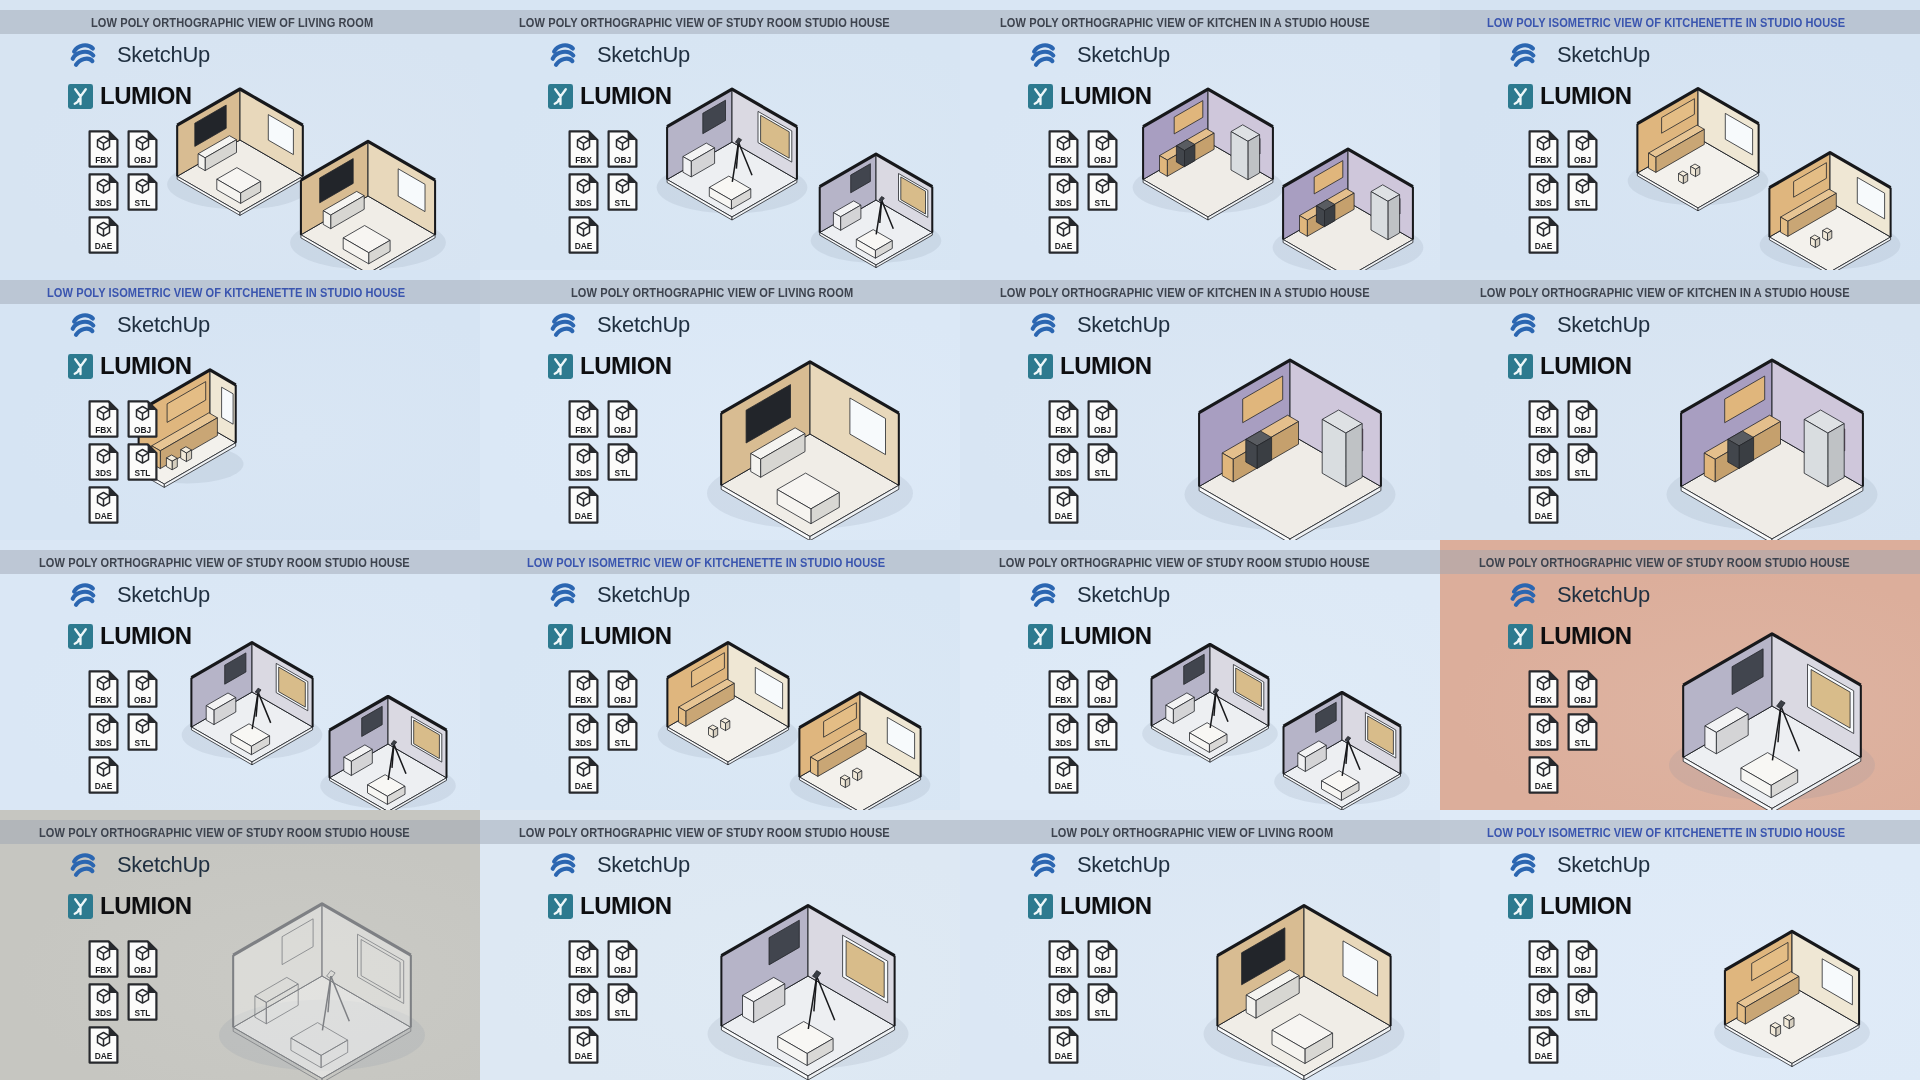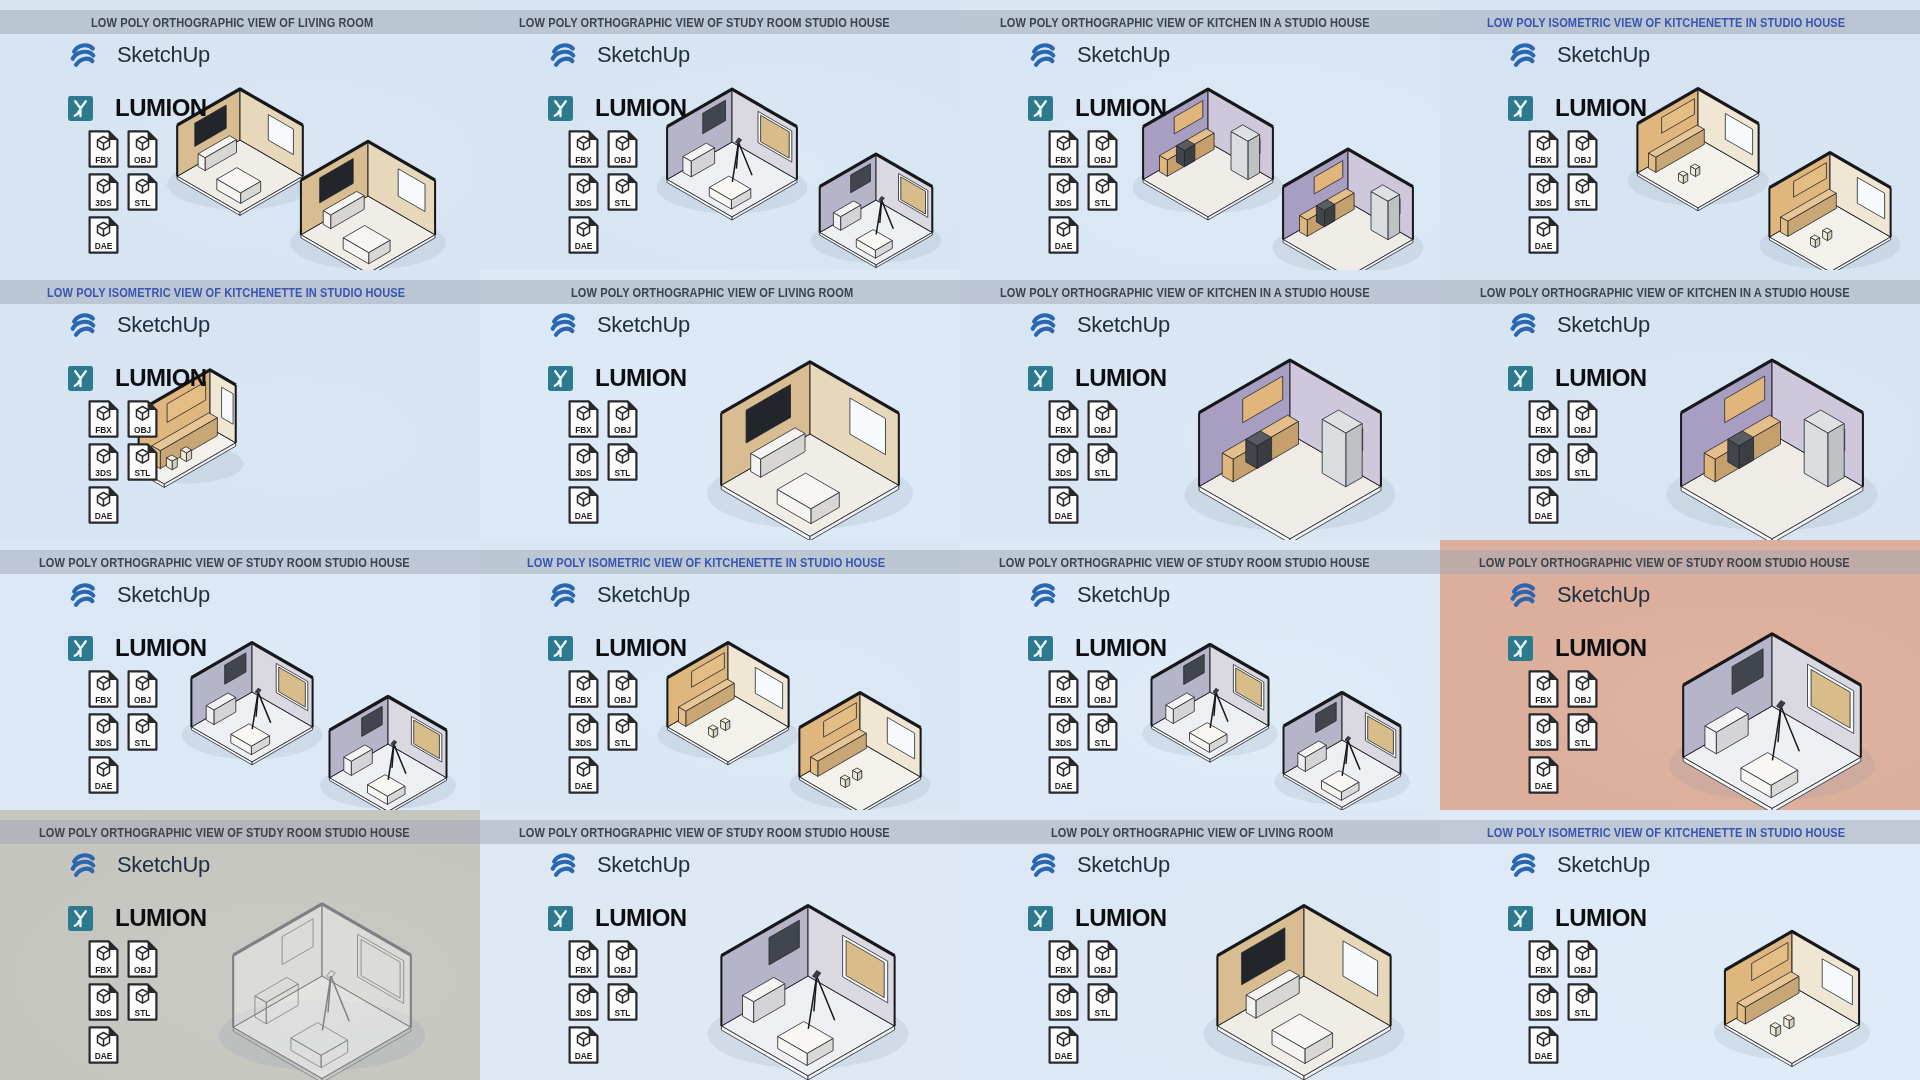--- a/index.html
+++ b/index.html
@@ -10,21 +10,21 @@
   .tile{position:relative;width:480px;height:270px;overflow:hidden;}
   .titlebar{position:absolute;left:0;top:10px;width:100%;height:24px;
             background:var(--bar);display:flex;align-items:center;justify-content:center;}
   .title{margin-left:35px;font-size:13px;font-weight:bold;white-space:nowrap;
          letter-spacing:.1px;color:var(--title-dark);
          transform:scaleX(.85);transform-origin:left center;}
   .title.blue{color:var(--title-blue);}
   .logos{position:absolute;left:68px;top:40px;z-index:2;}
   .su{display:flex;align-items:center;gap:19px;}
   .su-text{font-size:22px;font-weight:500;color:var(--sketchup-text);letter-spacing:-.3px;}
-  .lu{display:flex;align-items:center;gap:22px;margin-top:24px;}
+  .lu{display:flex;align-items:center;gap:7px;margin-top:12px;}
   .lu-text{font-size:24px;font-weight:800;color:var(--lumion-text);letter-spacing:-.5px;}
   .formats{position:absolute;left:72px;top:130px;width:72px;z-index:2;
            display:flex;flex-wrap:wrap;column-gap:8px;row-gap:5px;padding-left:16px;}
   .fmt{width:31px;height:38px;}
   .scene{position:absolute;left:0;top:0;width:480px;height:270px;z-index:1;}
   .banner{position:absolute;left:382px;top:948px;width:1160px;height:94px;z-index:10;
           background:var(--banner-bg);display:flex;align-items:center;justify-content:center;}
   .banner-text{font-size:38px;font-weight:400;color:var(--banner-text-color);
                white-space:nowrap;transform:scaleX(.9);}
 </style>

